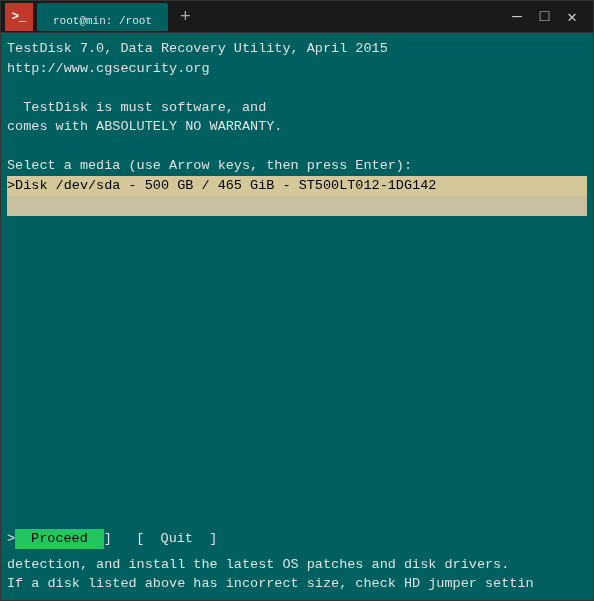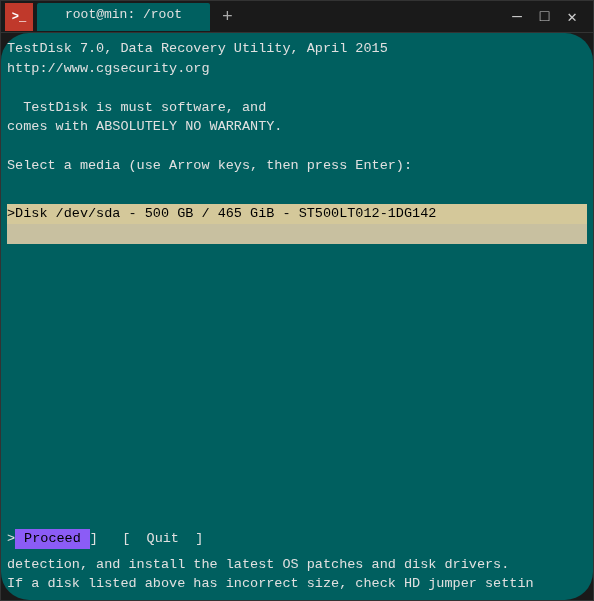--- a/index.html
+++ b/index.html
@@ -38,25 +38,25 @@
       justify-content: center;
       color: white;
       font-size: 12px;
       font-weight: bold;
       flex-shrink: 0;
     }
 
     .titlebar-tab {
       background: #006060;
       color: #e0e0e0;
-      padding: 4px 28px;
-      font-size: 13px;
+      padding: 4px 16px;
+      font-size: 11px;
       height: 28px;
       display: flex;
-      align-items: flex-start;
+      align-items: flex-end;
       border-radius: 2px 2px 0 0;
     }
 
     .titlebar-add {
       color: #aaa;
       padding: 4px 12px;
       font-size: 18px;
       cursor: pointer;
     }
 
@@ -80,33 +80,31 @@
 
     .terminal {
       background: #005f5f;
       flex: 1;
       padding: 6px 6px;
       color: #e0e0e0;
       font-size: 13.5px;
       line-height: 1.45;
       overflow: hidden;
       position: relative;
-      border-radius: 28px;
     }
 
     .line {
       white-space: pre;
       color: #e0e0e0;
     }
 
     .line.selected-row {
       background: #d4c89a;
       color: #000;
       display: block;
-      margin-top: 28px;
     }
 
     .line.blank-row {
       background: #c8c0a0;
       display: block;
       height: 20px;
     }
 
     .proceed-area {
       margin-top: 6px;
@@ -114,23 +112,23 @@
       align-items: center;
       gap: 0;
     }
 
     .proceed-bracket-left {
       color: #e0e0e0;
       font-size: 13.5px;
     }
 
     .proceed-selected {
-      background: #8b5cf6;
+      background: #22c55e;
       color: #000;
-      padding: 0 9px;
+      padding: 0 16px;
       font-size: 13.5px;
     }
 
     .proceed-bracket-right {
       color: #e0e0e0;
       font-size: 13.5px;
     }
 
     .spacer-area {
       flex: 1;

